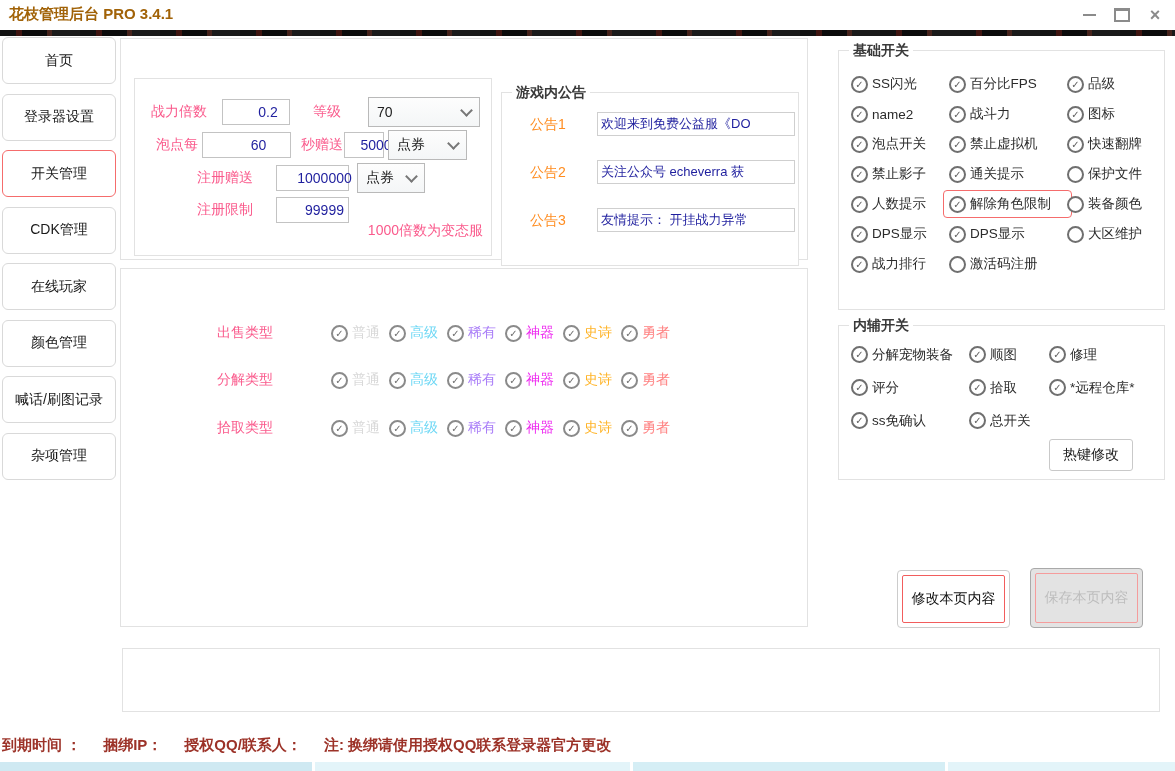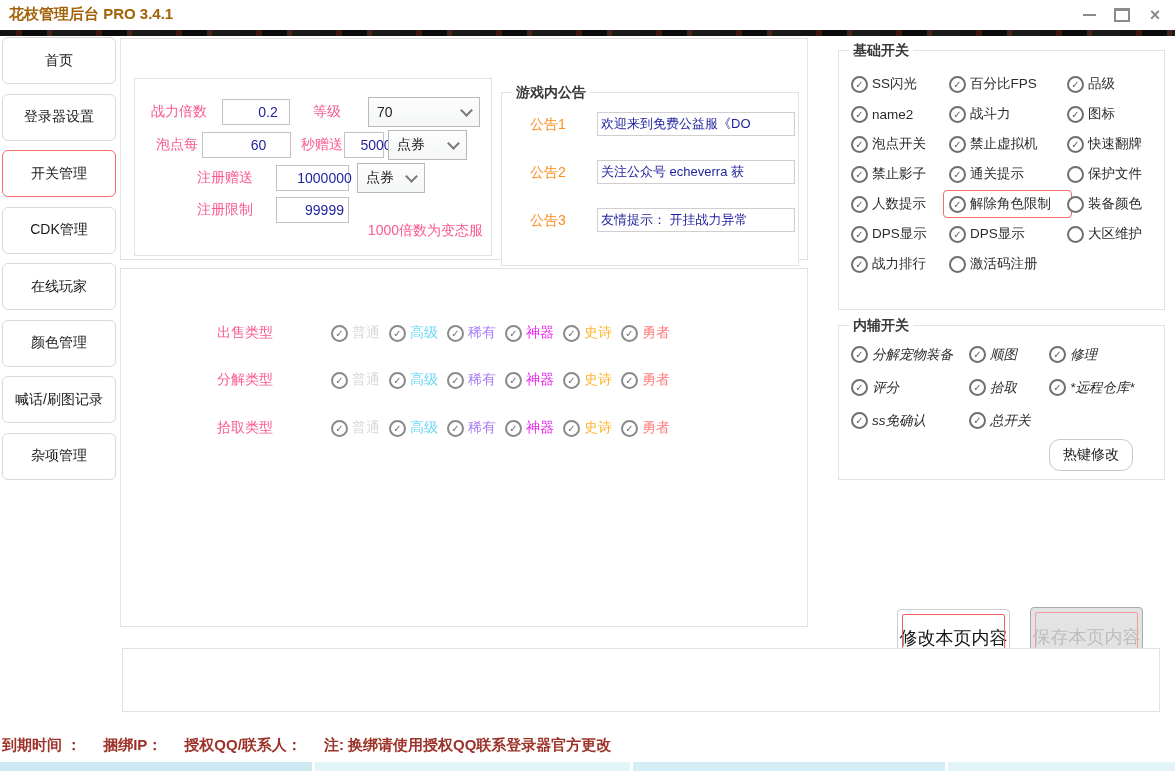--- a/index.html
+++ b/index.html
@@ -57,36 +57,36 @@
   .sw{display:flex;align-items:center;gap:4px;cursor:pointer;white-space:nowrap;}
   .cb{width:13px;height:13px;border:2px solid #6f6f6f;border-radius:50%;background:#fff;flex:none;
       display:flex;align-items:center;justify-content:center;font-size:10px;font-weight:bold;color:#5f5f5f;}
   .cb::after{content:"✓";}
   .unchecked .cb::after{content:"";}
   .sw-label{font-size:13.5px;color:#2b2b2b;}
 
   .fs-basic{left:838px;top:50px;width:327px;height:260px;}
   .fs-inner{left:838px;top:325px;width:327px;height:155px;}
   .sw-grid-basic{position:absolute;left:12px;top:18px;display:grid;grid-template-columns:98px 118px 111px;grid-auto-rows:30px;align-items:center;}
-  .sw-grid-inner{position:absolute;left:12px;top:12px;display:grid;grid-template-columns:118px 80px 117px;grid-auto-rows:33px;align-items:center;font-style:italic;}
+  .sw-grid-inner{position:absolute;left:12px;top:12px;display:grid;grid-template-columns:118px 80px 117px;grid-auto-rows:33px;align-items:center;}
   .sw.highlighted{border:1px solid #f56c6c;border-radius:4px;padding:4px 5px;margin:-5px -5px -5px -6px;}
 
-  .hotkey-btn{position:absolute;left:210px;top:113px;width:84px;height:32px;border:1px solid #c9c9c9;border-radius:11px;
+  .hotkey-btn{position:absolute;left:210px;top:113px;width:84px;height:32px;border:1px solid #c9c9c9;border-radius:3px;
               background:#fff;font-size:14px;color:#1a1a1a;display:flex;align-items:center;justify-content:center;cursor:pointer;box-sizing:border-box;}
 
   
   .type-row{position:absolute;left:96px;height:24px;display:flex;align-items:center;gap:24px;}
   .type-label{font-size:14px;color:#fa5a8c;margin-right:34px;white-space:nowrap;}
   .type-opts{display:flex;gap:9px;align-items:center;}
   .type-opts .cb{border-color:#8a8a8a;color:#6f6f6f;}
   .type-opts .sw-label{font-size:14px;}
 
   
   .act-btn{position:absolute;border-radius:4px;box-sizing:border-box;display:flex;align-items:center;justify-content:center;
-           font-size:18px;cursor:pointer;margin-top:39px;}
+           font-size:14px;cursor:pointer;}
   .act-btn::before{content:"";position:absolute;inset:4px;border-radius:2px;pointer-events:none;}
   .btn-modify{left:897px;top:570px;width:113px;height:58px;background:#fff;border:1px solid #cccccc;color:#111;}
   .btn-modify::before{border:1px solid #f25d5d;}
   .btn-save{left:1030px;top:568px;width:113px;height:60px;background:#e3e3e3;border:1px solid #a9a9a9;color:#bdbdbd;cursor:default;}
   .btn-save::before{border:1px solid #f59c9c;}
 
   
   .log-lines{padding-top:5px;text-align:center;}
   .log-line{font-size:13px;line-height:15.5px;color:#fb80c3;white-space:nowrap;}
 

